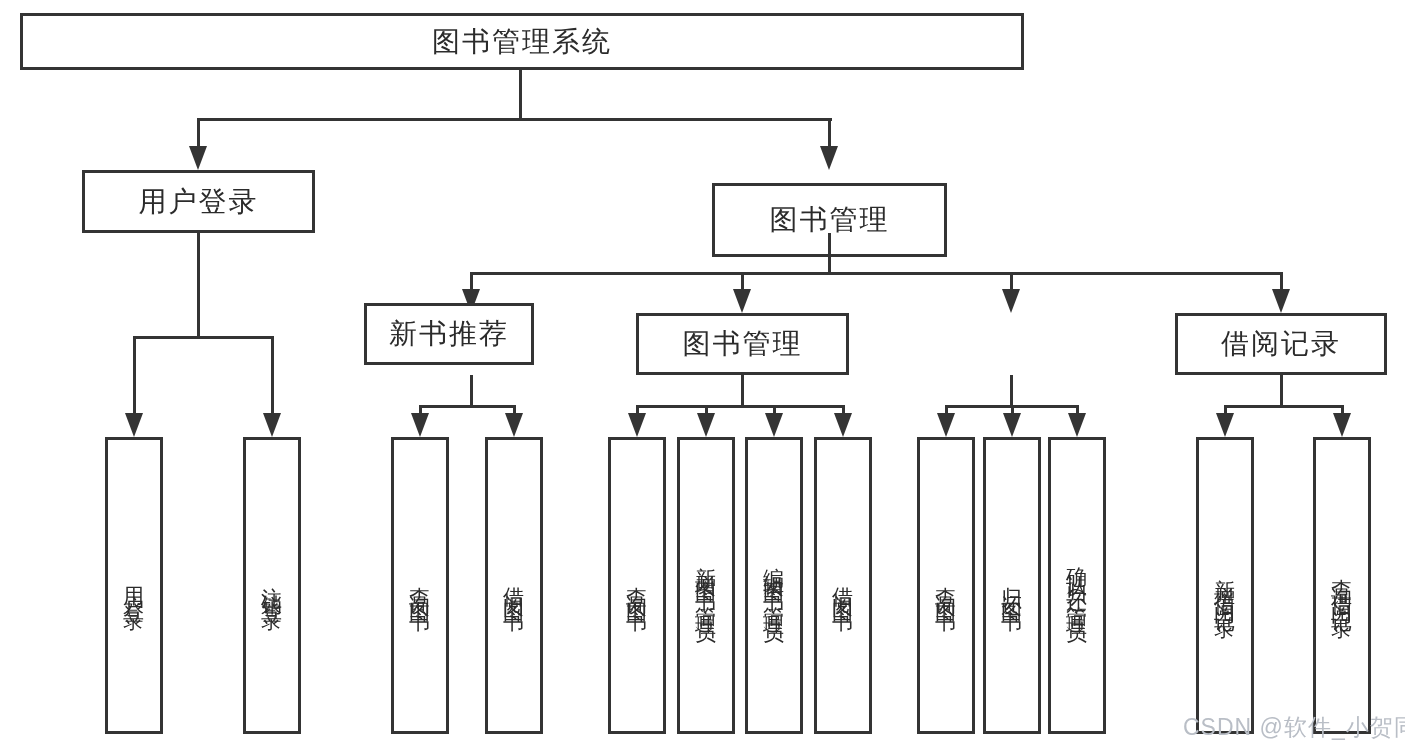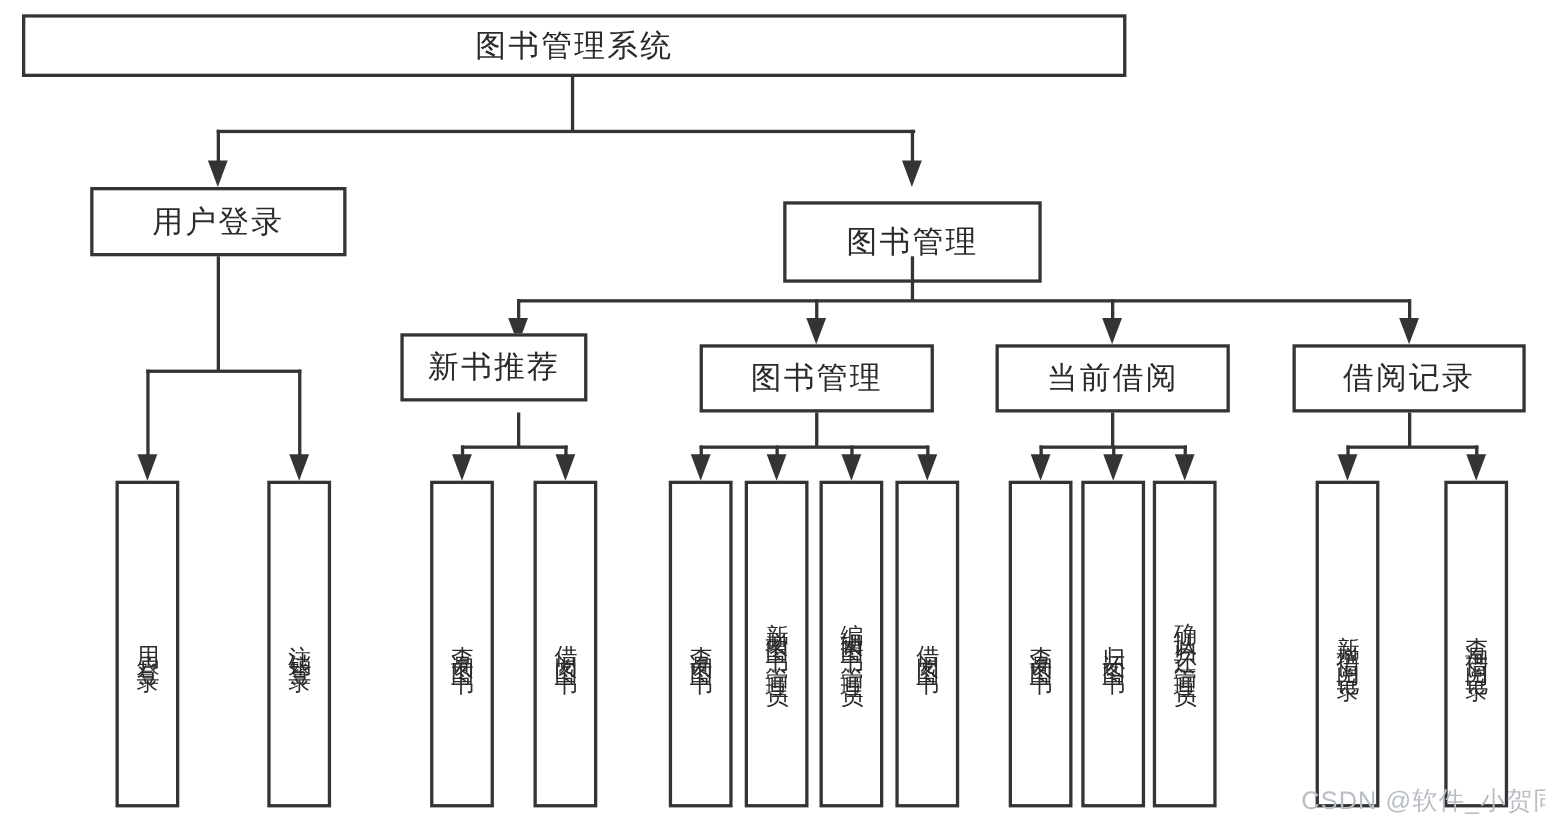--- a/index.html
+++ b/index.html
@@ -67,23 +67,20 @@
   <div class="arw" style="left:462px;top:289px"></div>
   <div class="arw" style="left:733px;top:289px"></div>
   <div class="arw" style="left:1002px;top:289px"></div>
   <div class="arw" style="left:1272px;top:289px"></div>
 
   <div class="box h" style="left:364px;top:303px;width:170px;height:62px">
     <span>新书推荐</span>
   </div>
   <div class="box h" style="left:636px;top:313px;width:213px;height:62px">
     <span>图书管理</span>
-  </div>
-  <div class="box h" style="left:905px;top:313px;width:213px;height:62px">
-    <span>当前借阅</span>
   </div>
   <div class="box h" style="left:1175px;top:313px;width:212px;height:62px">
     <span>借阅记录</span>
   </div>
 
   <div class="ln" style="left:470px;top:375px;width:3px;height:32px"></div>
   <div class="ln" style="left:419px;top:405px;width:97px;height:3px"></div>
   <div class="ln" style="left:419px;top:405px;width:3px;height:12px"></div>
   <div class="ln" style="left:513px;top:405px;width:3px;height:12px"></div>
   <div class="arw" style="left:411px;top:413px"></div>

